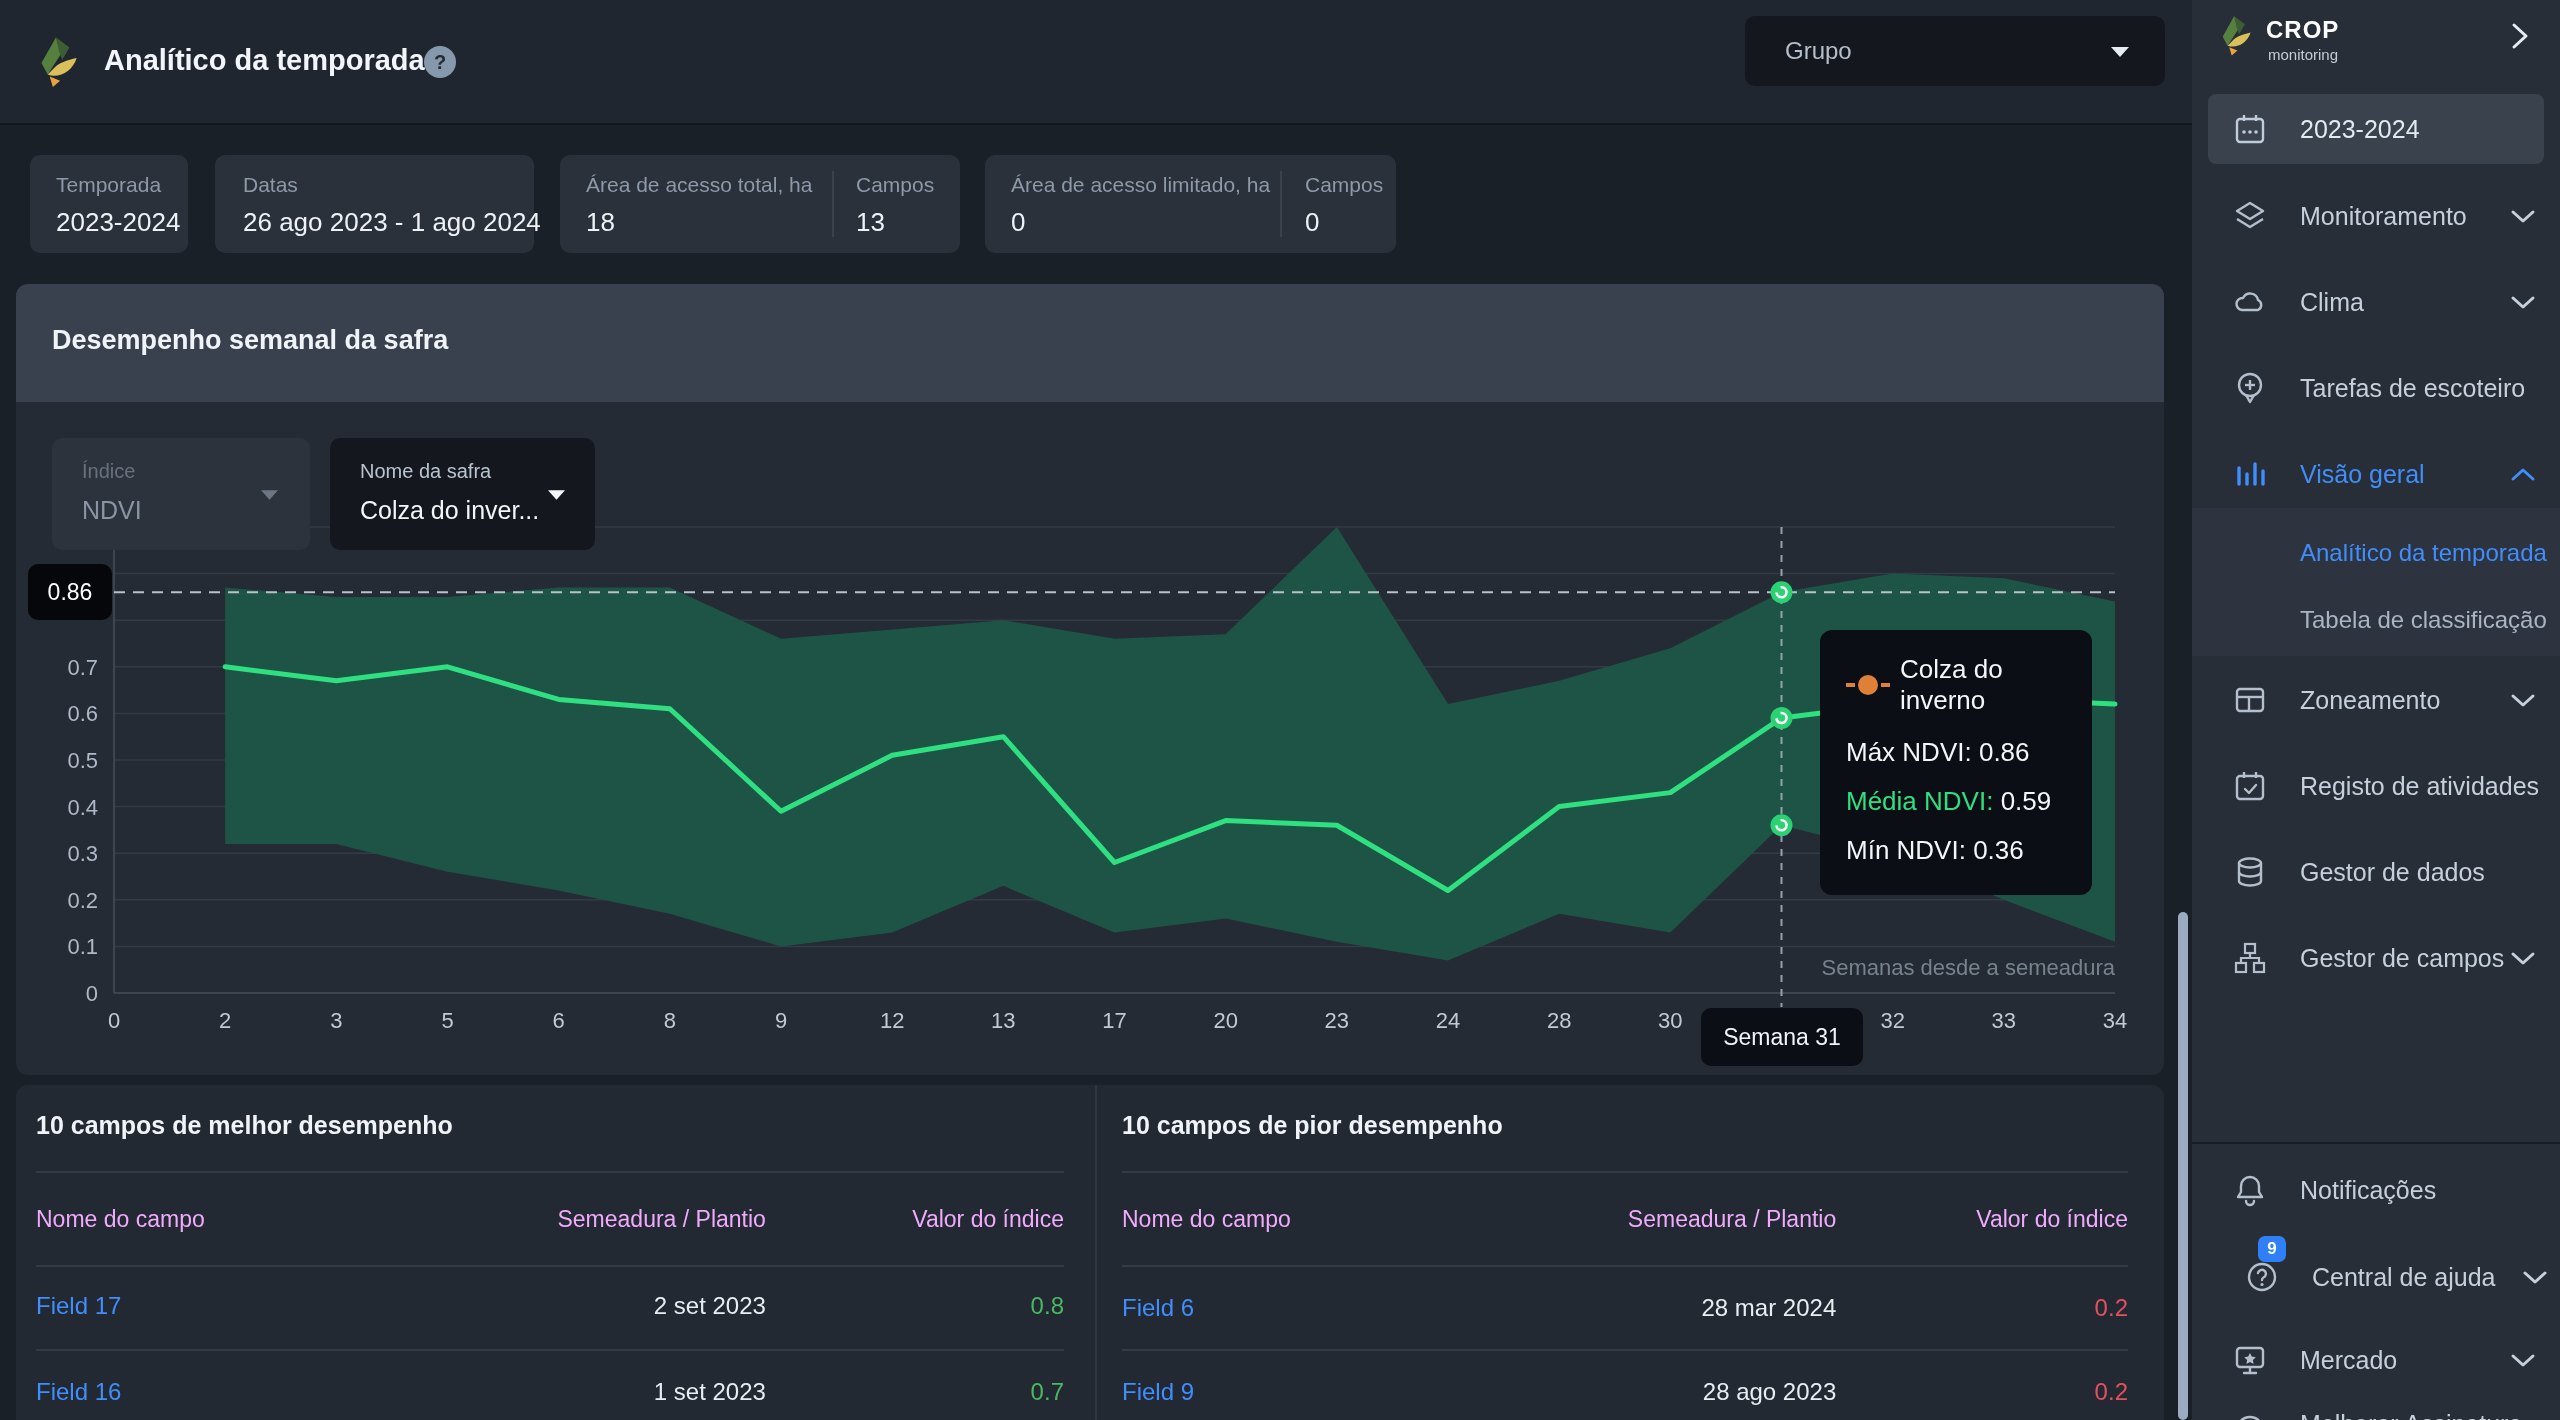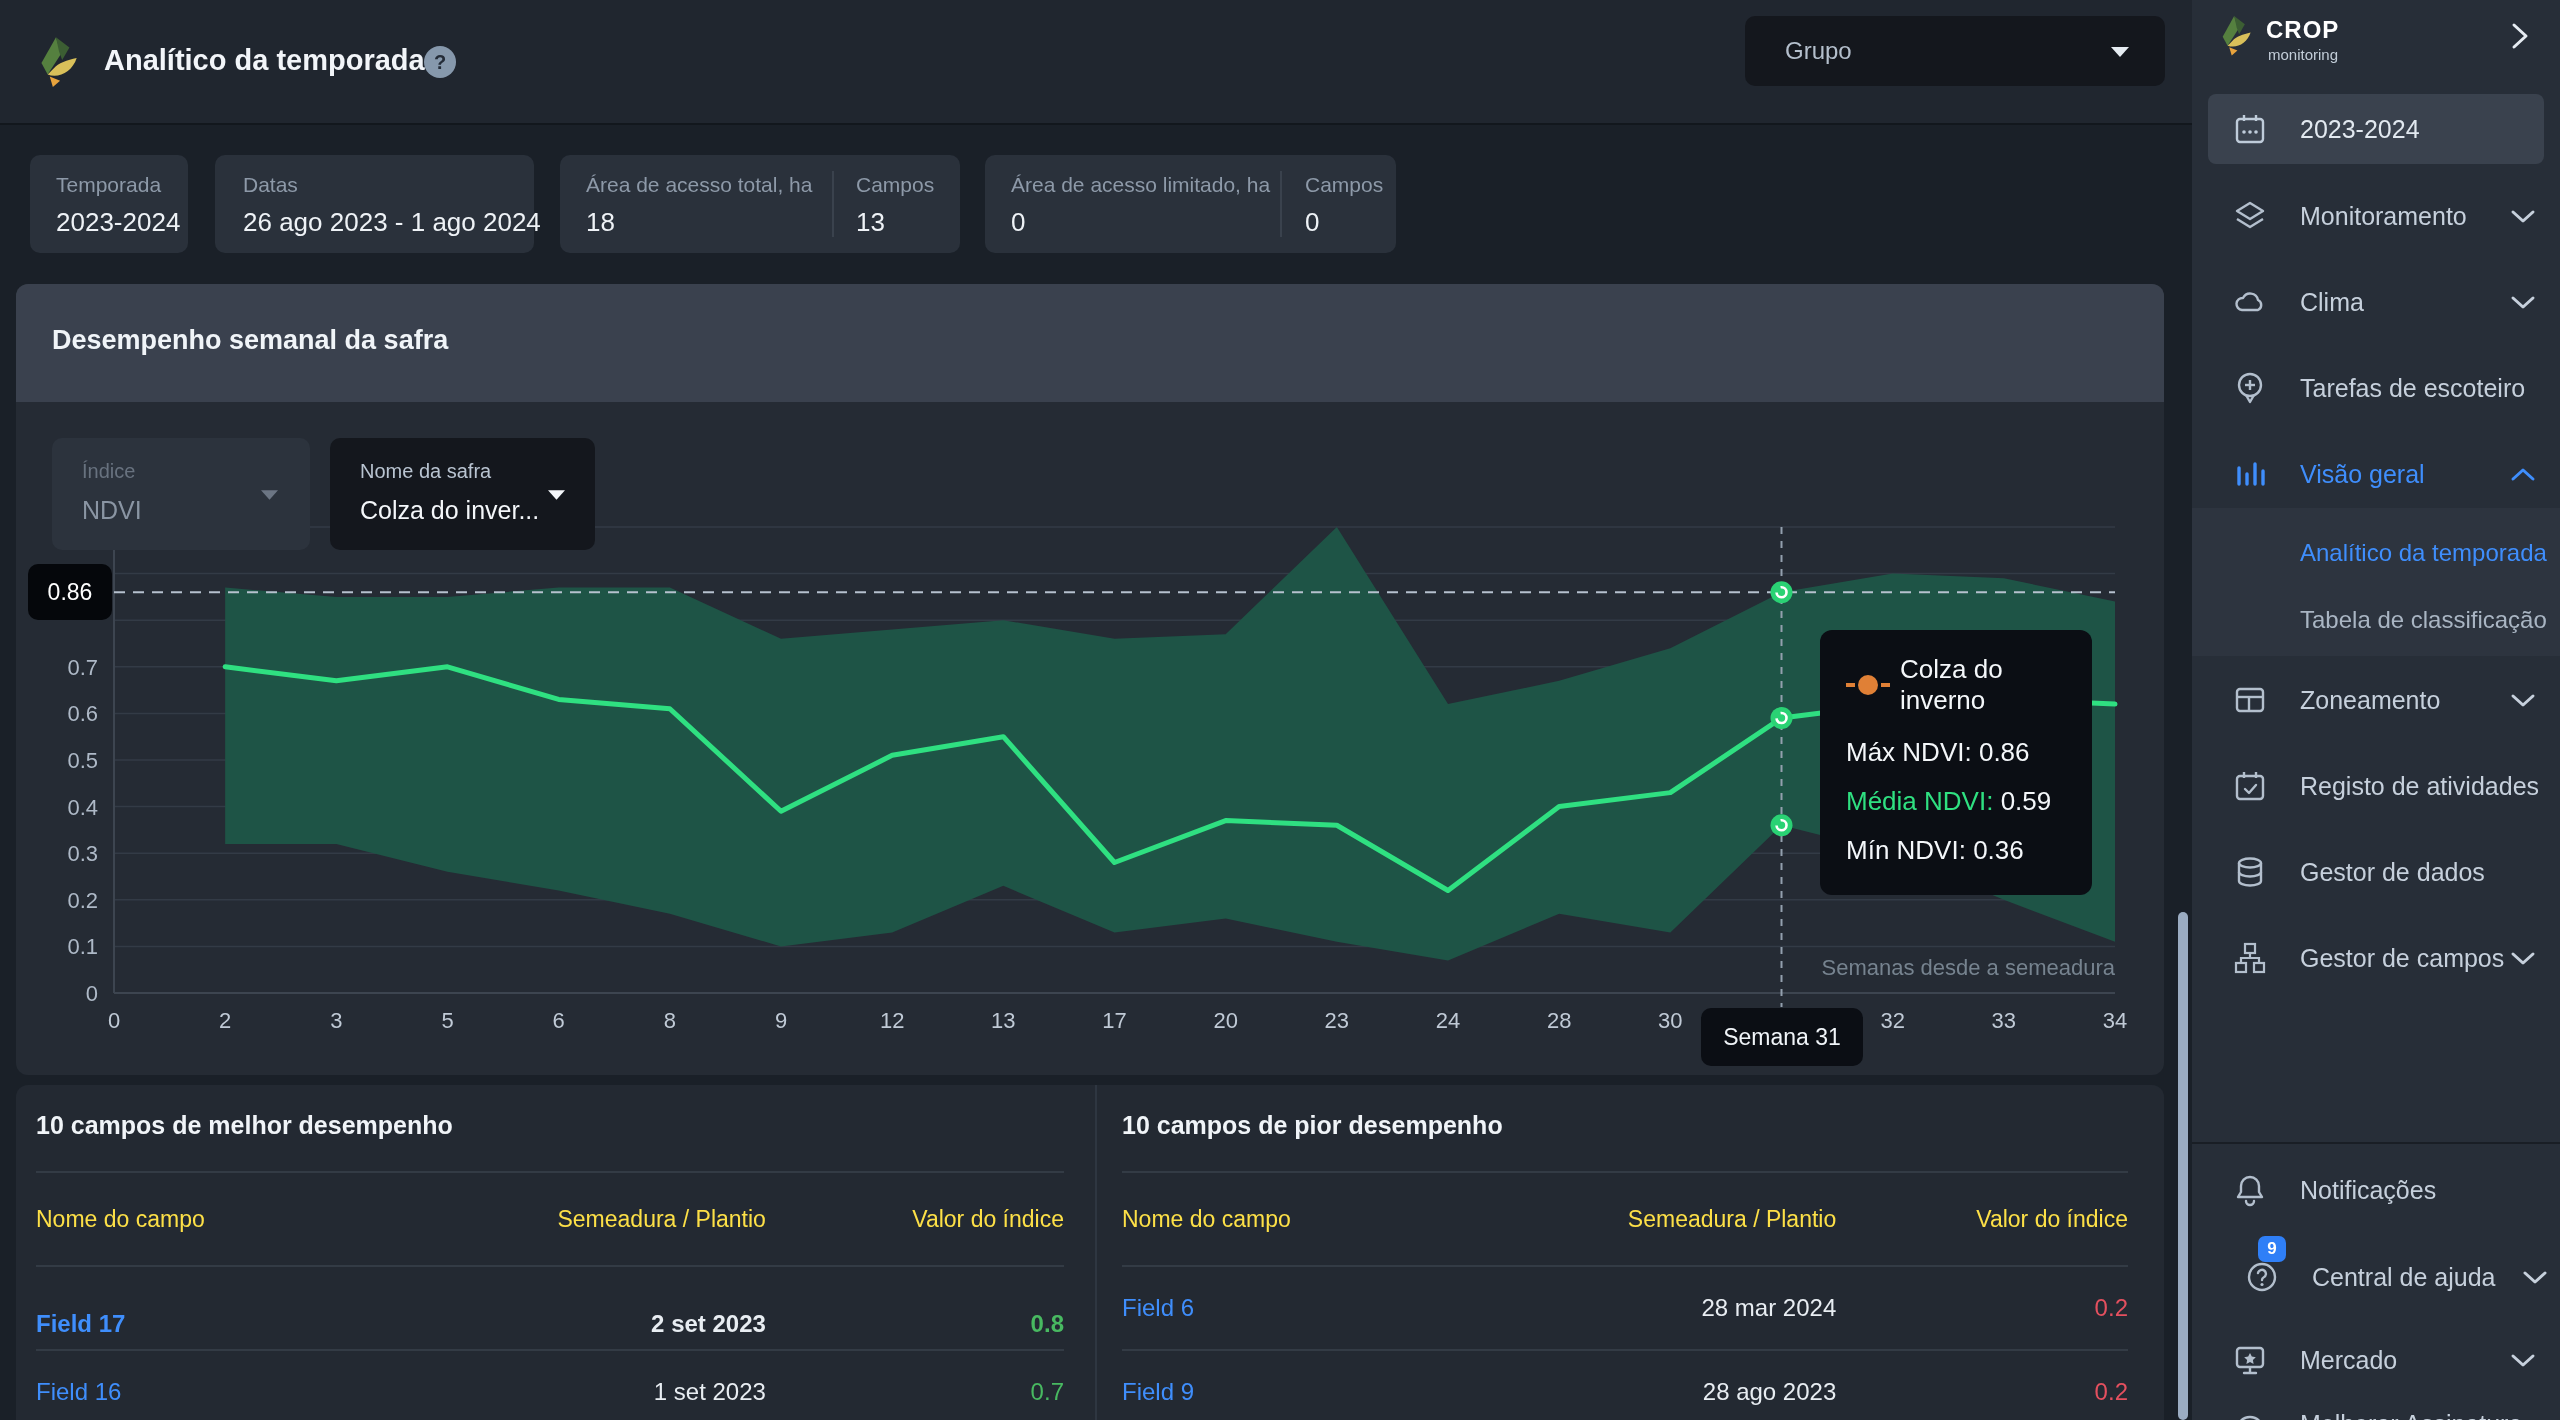--- a/index.html
+++ b/index.html
@@ -61,21 +61,21 @@
   #tables-panel{position:absolute;left:16px;top:1085px;width:2148px;height:335px;background:#232932;border-radius:12px 12px 0 0;}
   #tables-panel .tvdiv{position:absolute;left:1079px;top:0;bottom:0;width:2px;background:#2e3641;}
   .rank-table{position:absolute;top:0;height:335px;}
   #table-best{left:20px;width:1028px;}
   #table-worst{left:1106px;width:1006px;}
   .rank-table .title{position:absolute;left:0;top:26px;font-size:25px;font-weight:bold;color:#f0f4f8;}
   .rank-table .hline{position:absolute;left:0;right:0;height:2px;background:#333b45;}
   .trow{position:absolute;left:0;right:0;display:grid;grid-template-columns:35% 36% 29%;align-items:center;}
   .trow .c2{text-align:right;}
   .trow .c3{text-align:right;}
-  .thead{font-size:23px;color:#fde047;}
+  .thead{font-size:23px;color:#f0abfc;}
   .tdata .c1{font-size:24px;color:#3f8efc;}
   .tdata .c2{font-size:24px;color:#e8edf2;}
   .tdata .c3{font-size:24px;}
   .val-good{color:#48b961;}
   .val-bad{color:#e4505f;}
 
   #scrollbar{position:absolute;left:2178px;top:912px;width:10px;height:508px;background:#9bacc2;border-radius:5px;}
 
   
   #sidebar{position:absolute;left:2192px;top:0;width:368px;height:1420px;background:#272e38;}
@@ -251,21 +251,21 @@
 
     <div class="rank-table" id="table-best">
       <div class="title">10 campos de melhor desempenho</div>
       <div class="hline" style="top:86px;"></div>
       <div class="trow thead" style="top:88px;height:92px;">
         <span class="c1">Nome do campo</span>
         <span class="c2">Semeadura / Plantio</span>
         <span class="c3">Valor do índice</span>
       </div>
       <div class="hline" style="top:180px;"></div>
-      <div class="trow tdata" style="top:198px;height:82px;font-weight:bold;">
+      <div class="trow tdata" style="top:180px;height:82px;">
         <span class="c1">Field 17</span>
         <span class="c2">2 set 2023</span>
         <span class="c3 val-good">0.8</span>
       </div>
       <div class="hline" style="top:264px;"></div>
       <div class="trow tdata" style="top:266px;height:82px;">
         <span class="c1">Field 16</span>
         <span class="c2">1 set 2023</span>
         <span class="c3 val-good">0.7</span>
       </div>

